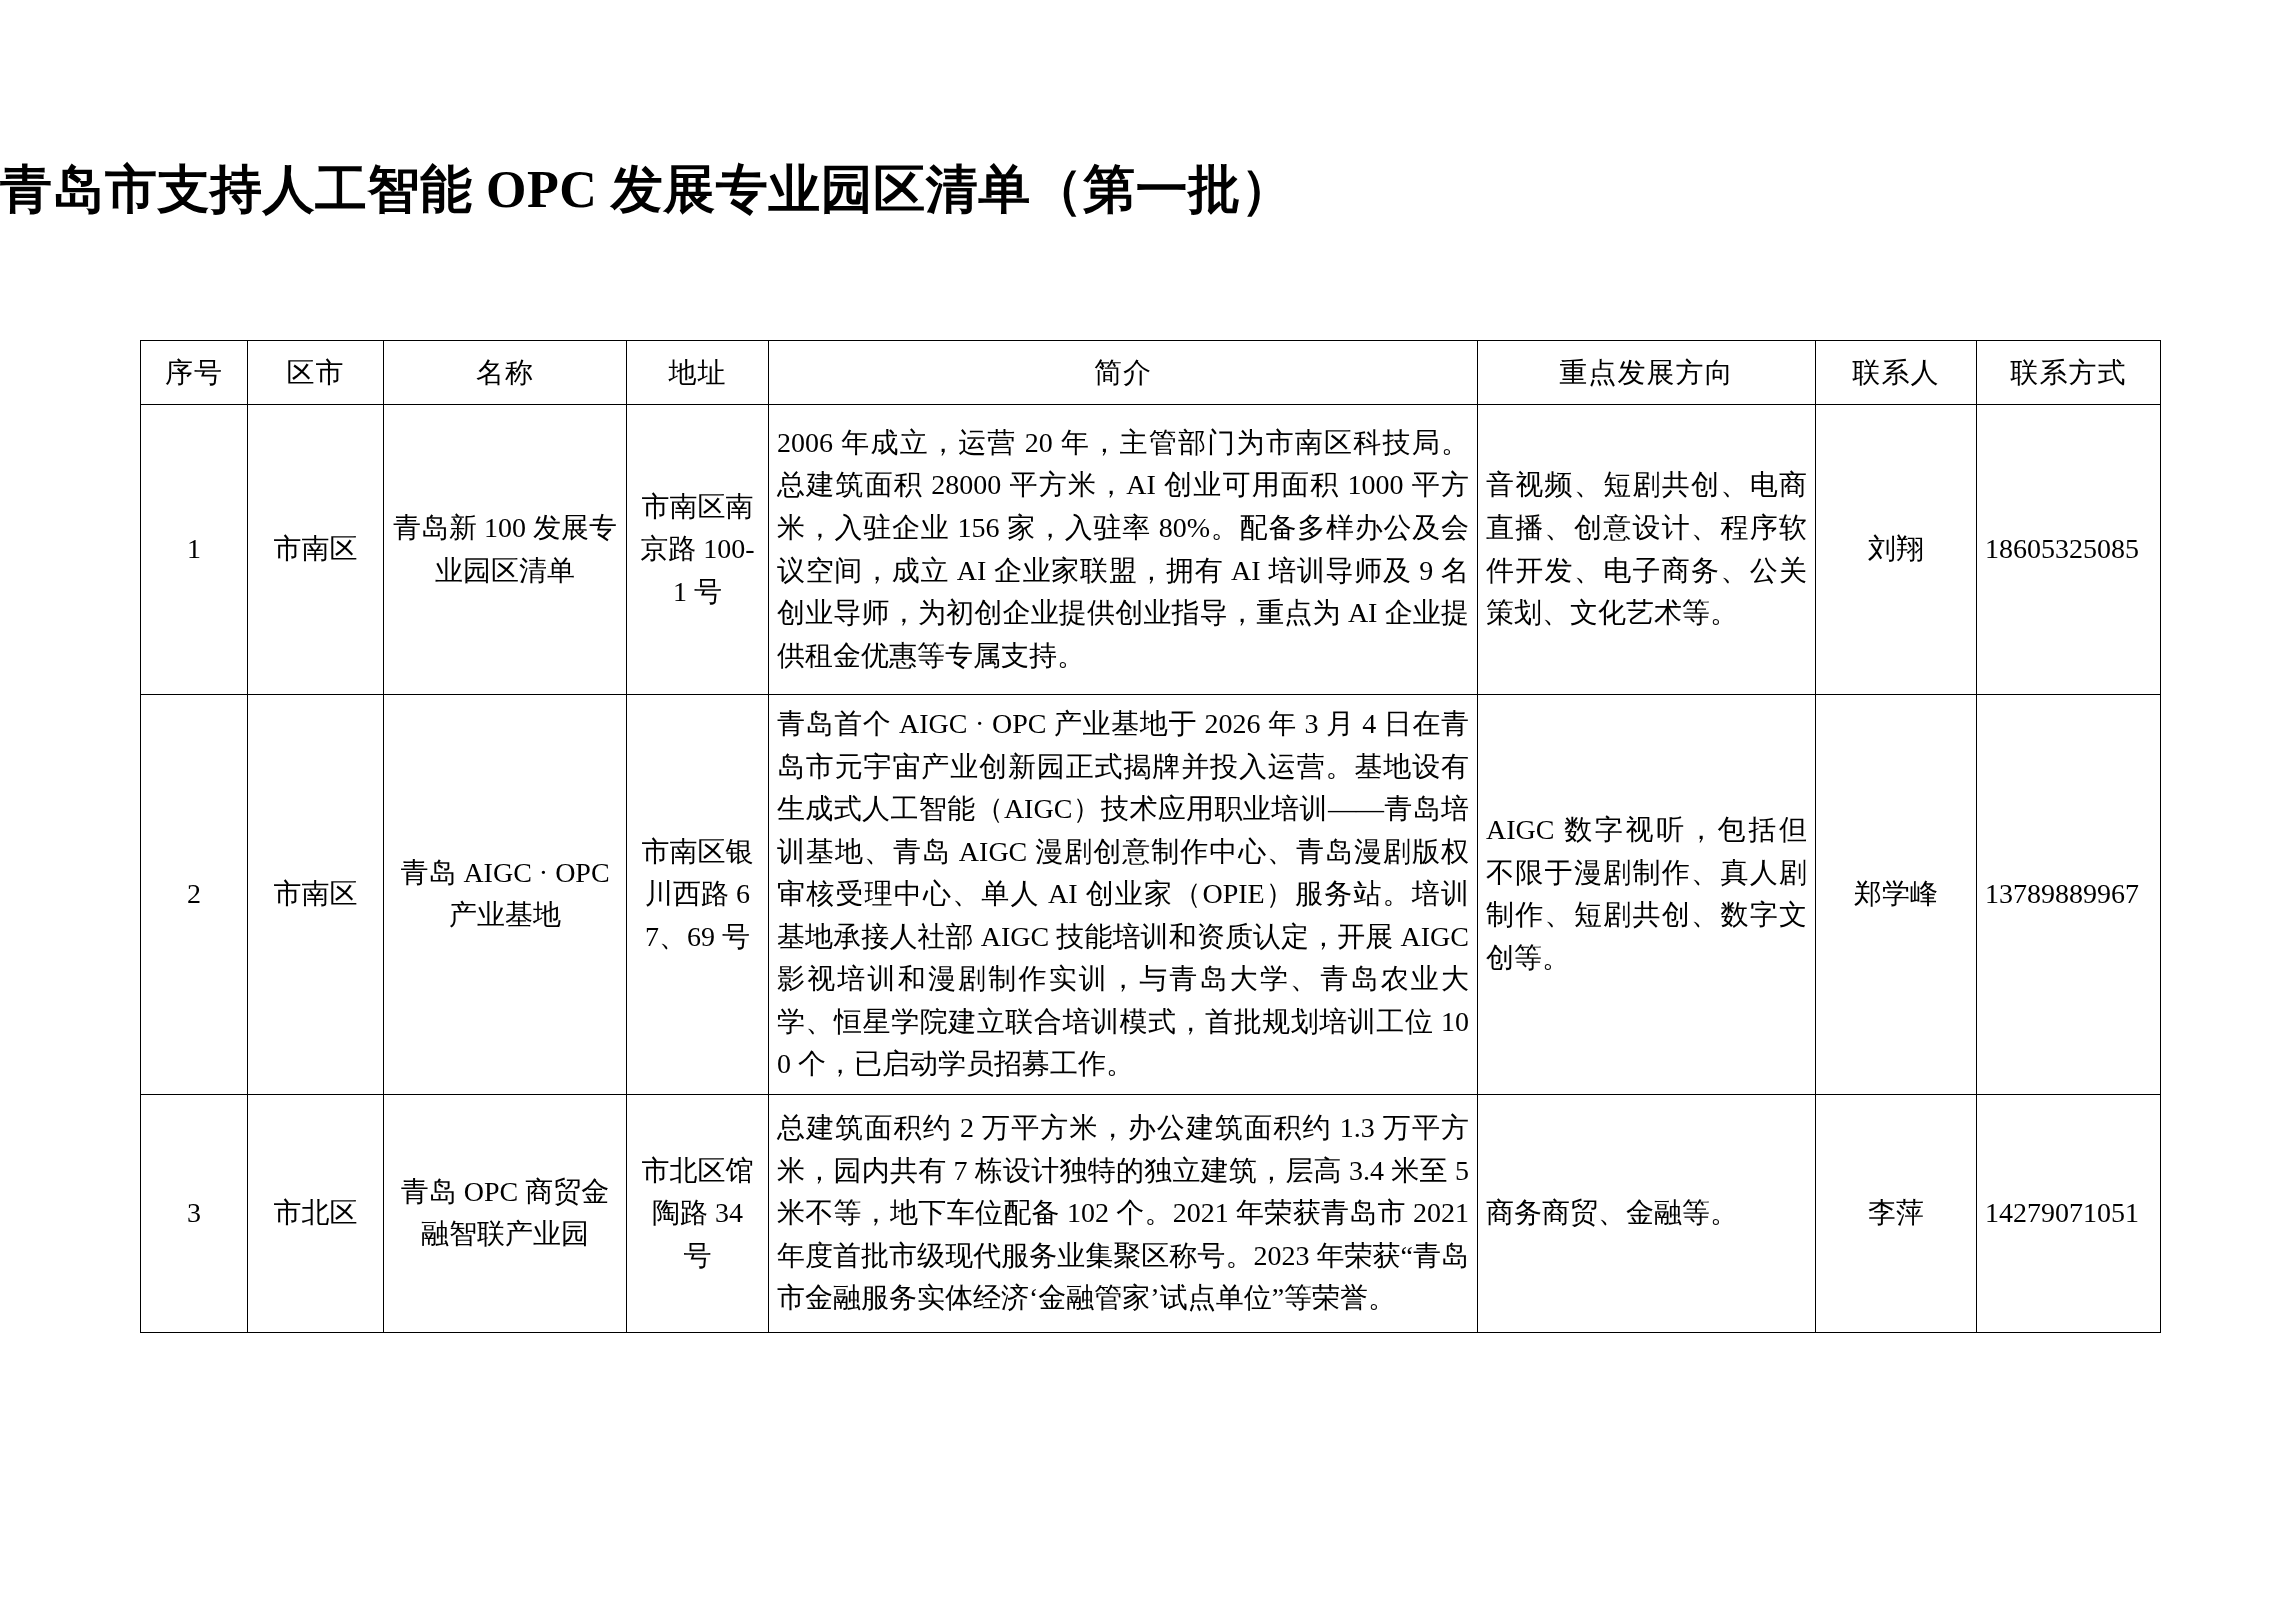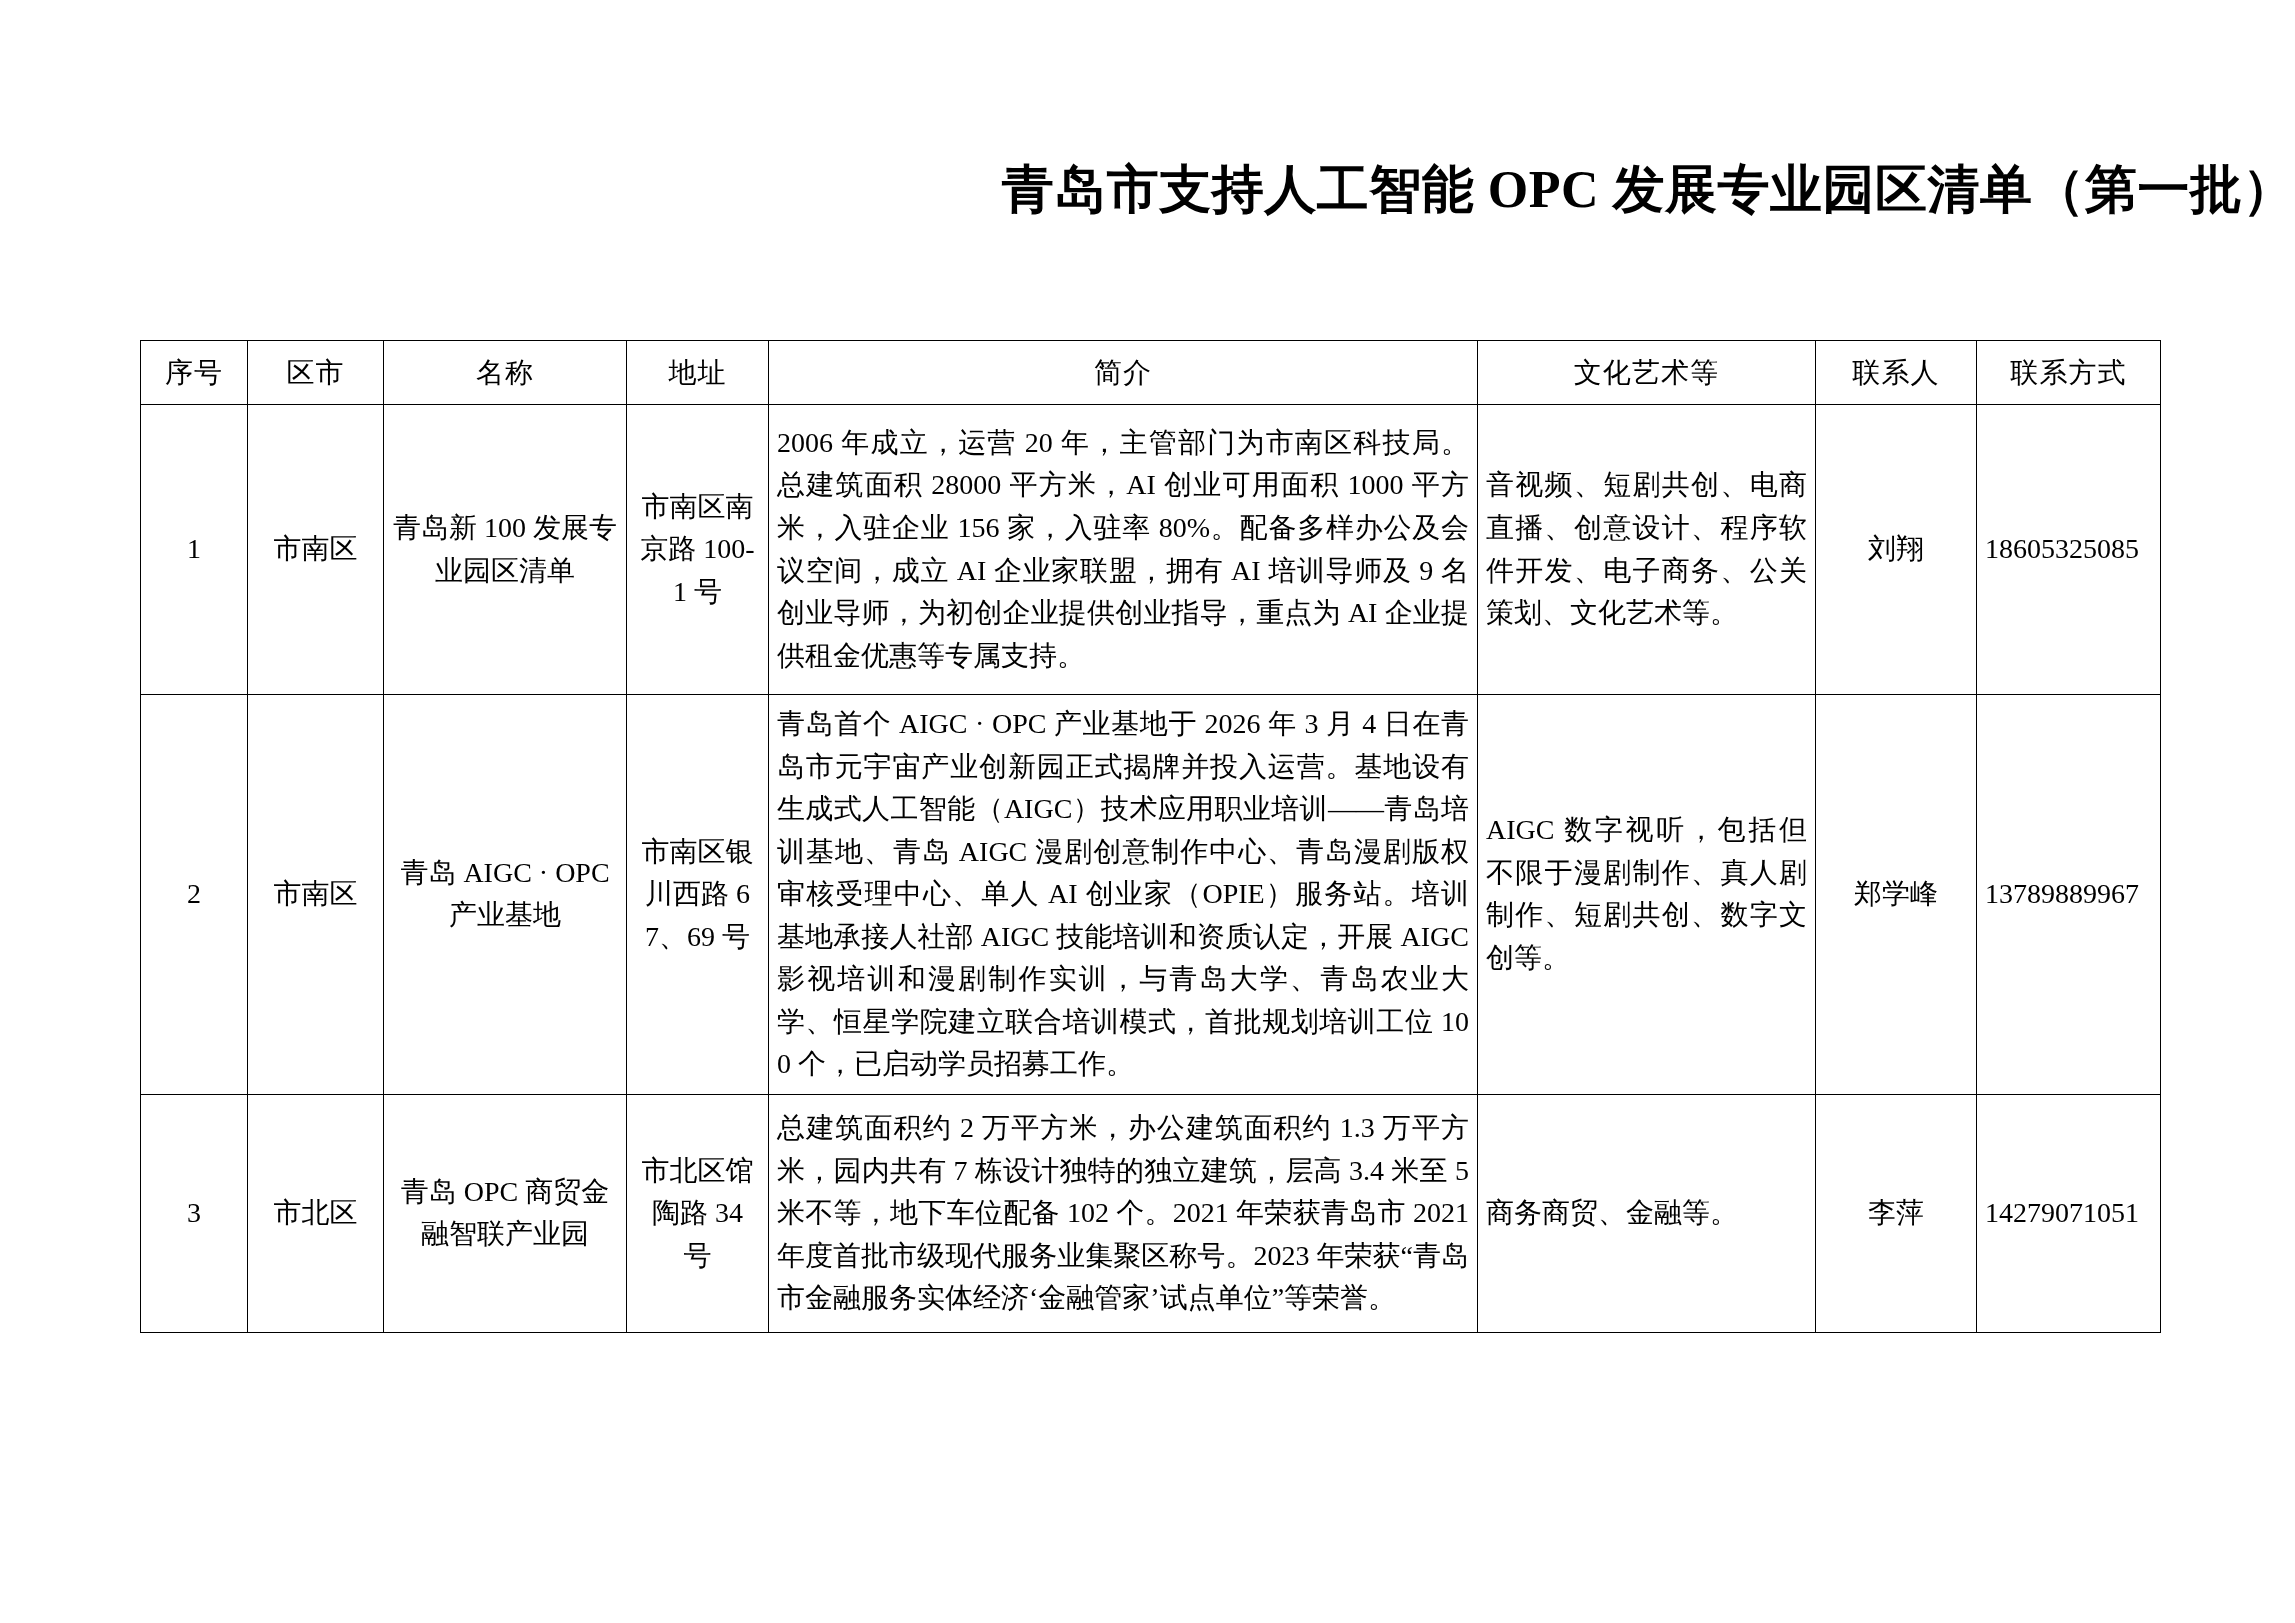--- a/index.html
+++ b/index.html
@@ -19,21 +19,21 @@
     width: 2295px;
     height: 1623px;
     background: #ffffff;
     box-sizing: border-box;
   }
   .doc-title {
     position: absolute;
     top: 159px;
     left: 0;
     width: 2295px;
-    text-align: right;
+    text-align: left;
     font-size: 52px;
     font-weight: bold;
     letter-spacing: 0.5px;
     line-height: 1.2;
     white-space: nowrap;
   }
   .table-wrap {
     position: absolute;
     top: 340px;
     left: 140px;
@@ -119,21 +119,21 @@
         <col class="col-person">
         <col class="col-phone">
       </colgroup>
       <thead>
         <tr>
           <td>序号</td>
           <td>区市</td>
           <td>名称</td>
           <td>地址</td>
           <td>简介</td>
-          <td>文化艺术等</td>
+          <td>重点发展方向</td>
           <td>联系人</td>
           <td>联系方式</td>
         </tr>
       </thead>
       <tbody>
         <tr class="row-1">
           <td class="cell-center">1</td>
           <td class="cell-center">市南区</td>
           <td class="cell-centerwrap">青岛新 100 发展专业园区清单</td>
           <td class="cell-centerwrap">市南区南京路 100-1 号</td>

